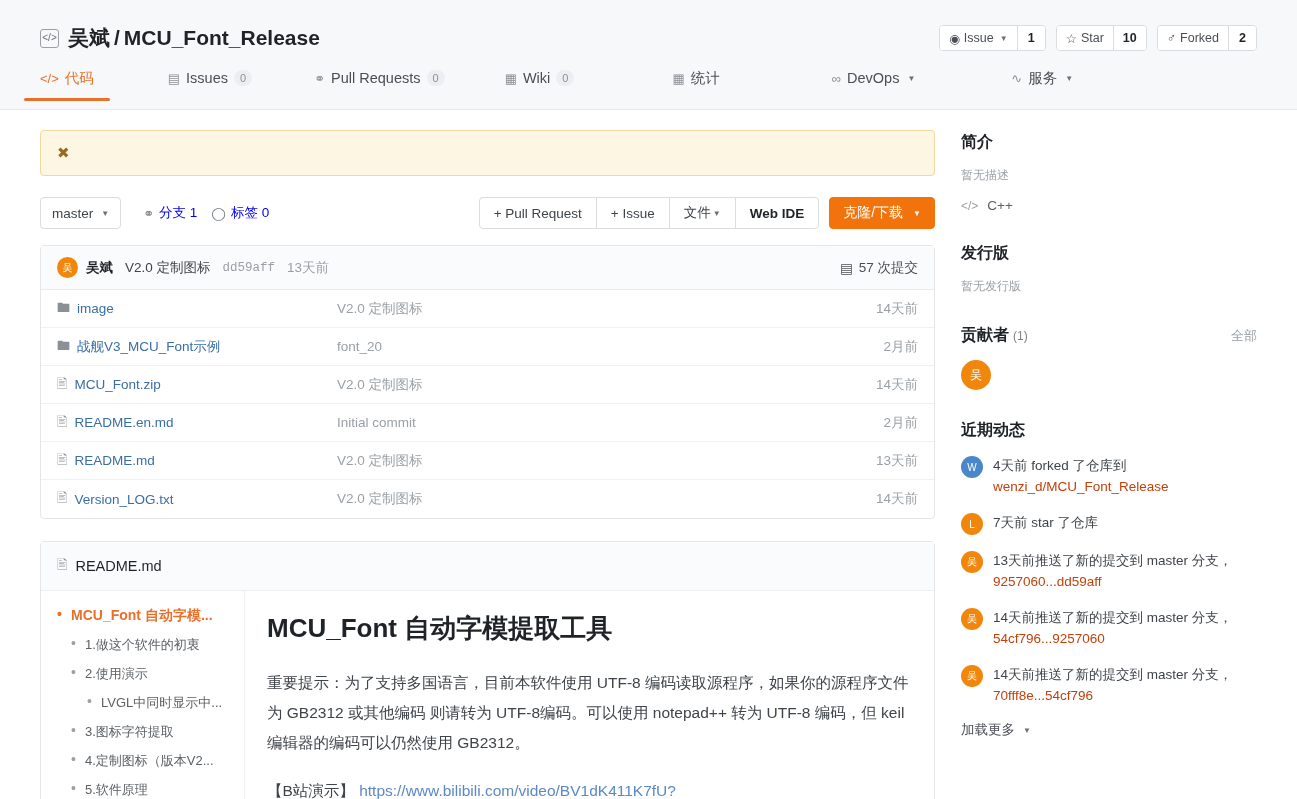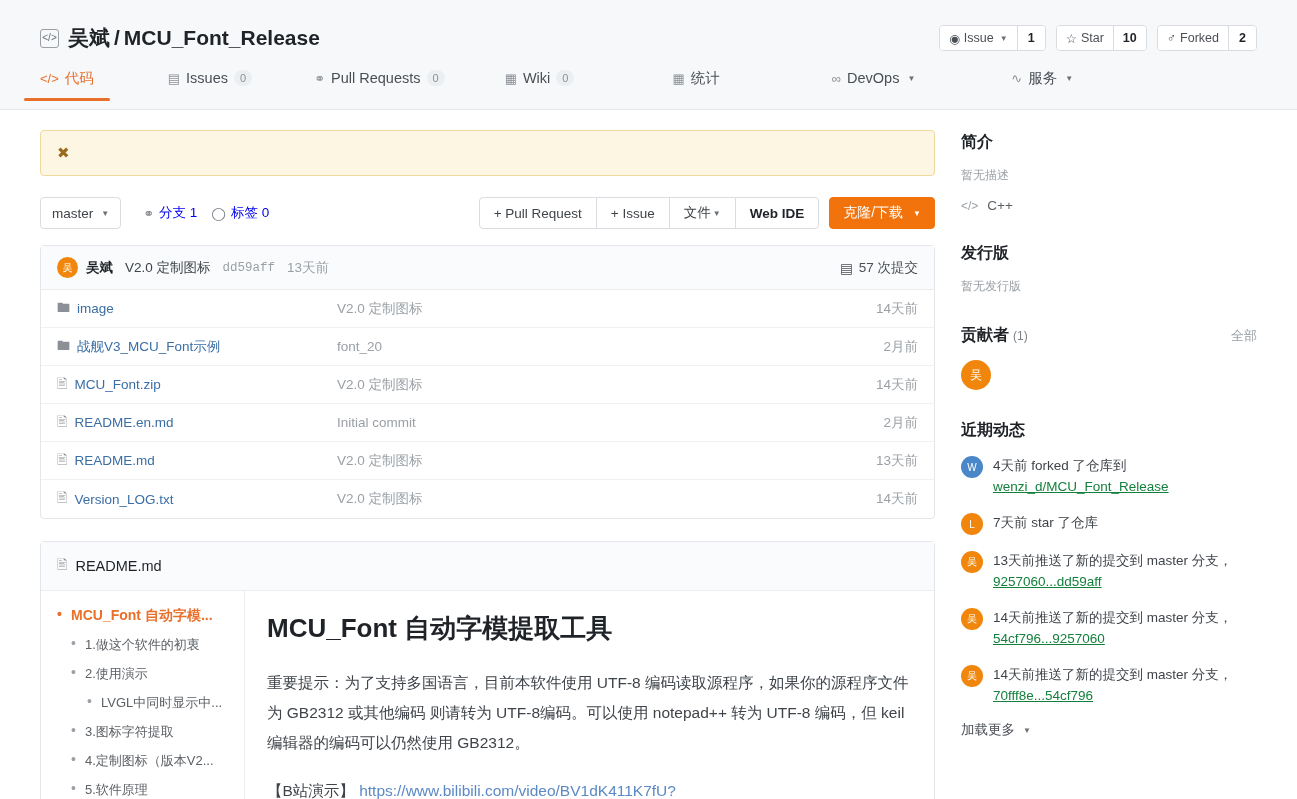--- a/index.html
+++ b/index.html
@@ -246,21 +246,21 @@
     display: inline-flex; align-items: center; justify-content: center;
     font-size: 12px;
   }
   .feed-item { display: flex; gap: 10px; margin-bottom: 15px; align-items: flex-start; }
   .feed-av {
     width: 22px; height: 22px; border-radius: 50%;
     display: inline-flex; align-items: center; justify-content: center;
     font-size: 10px; color: #fff; flex: none; margin-top: 1px;
   }
   .feed-txt { font-size: 13.5px; line-height: 21px; color: #3f444a; }
-  .feed-txt .lnk { color: #15803d; text-decoration: underline; }
+  .feed-txt .lnk { color: #c2410c; }
   .loadmore { font-size: 13.5px; color: #4a4f55; display: inline-flex; align-items: center; gap: 6px; }
 </style>
 </head>
 <body>
 
 <div class="header">
   <div class="repo-title-row">
     <div class="repo-title">
       <span class="repo-icon">&lt;/&gt;</span>
       <a class="repo-owner" href="#">吴斌</a>

